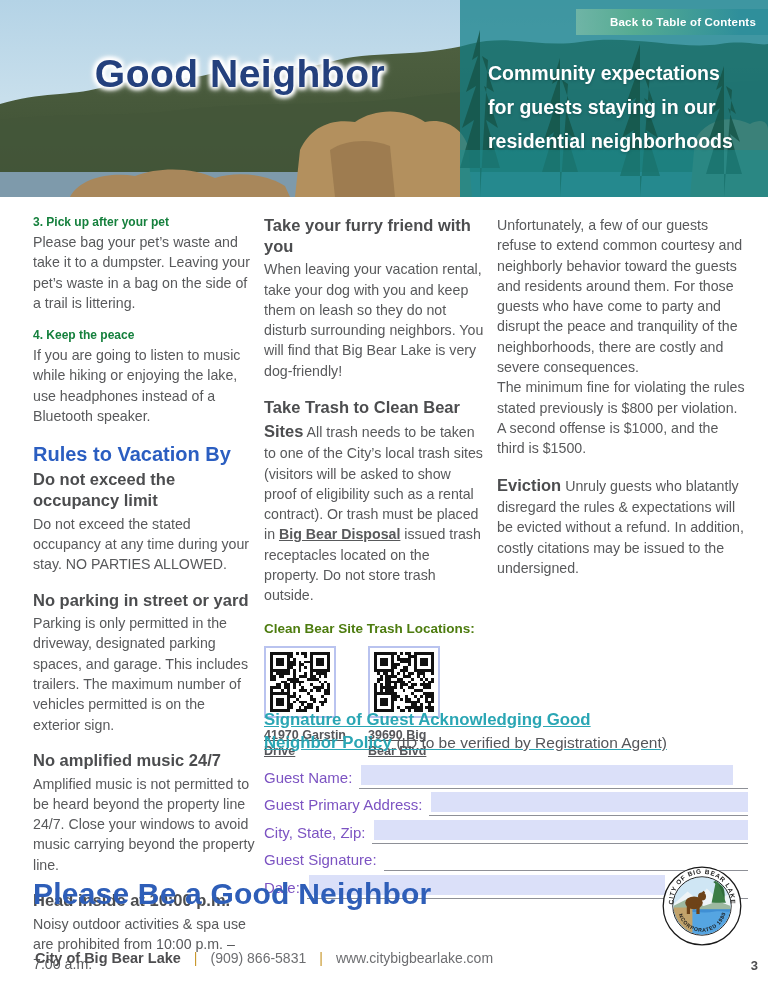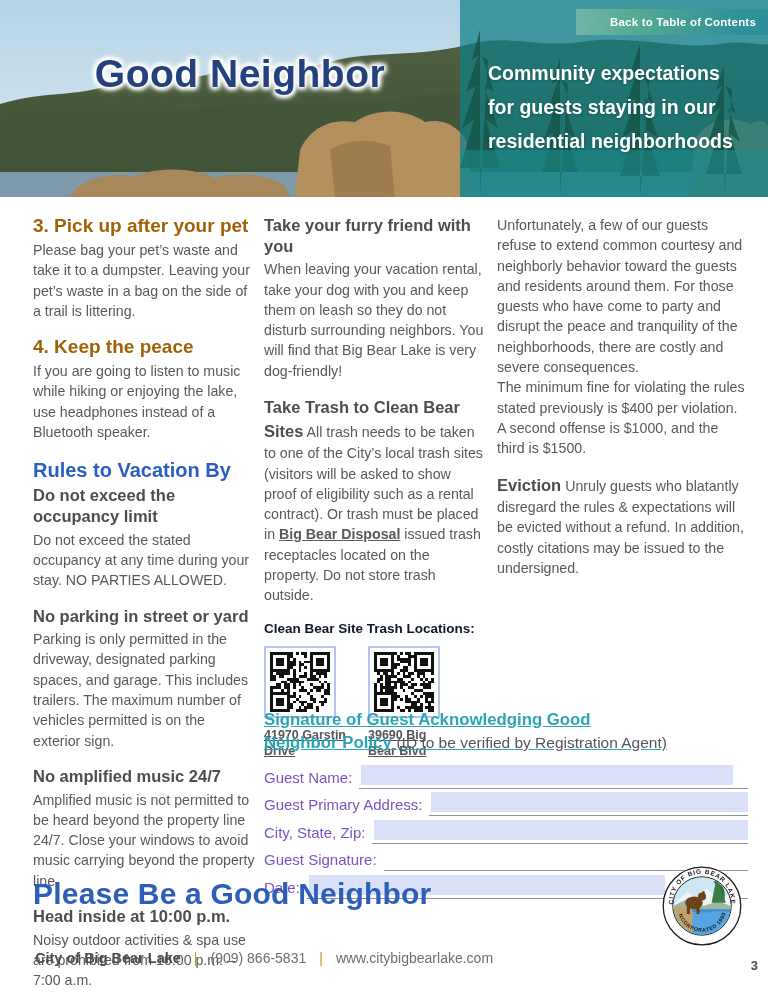--- a/index.html
+++ b/index.html
@@ -29,28 +29,28 @@
     display:flex; align-items:center; padding:0 12px 0 34px;
     background:linear-gradient(90deg, rgba(150,205,170,.55), #55ab92 30%, #2f8f9b 85%);
     color:#fff; font-size:11.5px; font-weight:bold; letter-spacing:.2px;
     cursor:pointer;
   }
   
   .col { position:absolute; top:215px; }
   .c1 { left:33px;  width:222px; }
   .c2 { left:264px; width:222px; }
   .c3 { left:497px; width:251px; }
-  .h-teal { color:#a16207; font-size:19px; font-weight:bold; margin:15px 0 3px; }
+  .h-teal { color:#15803d; font-size:12px; font-weight:bold; margin:15px 0 3px; }
   .h-blue { color:#2b5ec1; font-size:20px;  font-weight:bold; margin:17px 0 3px; }
   .h-bold { color:#4c4d4f; font-size:16.5px; font-weight:bold; line-height:1.25; margin:15px 0 3px; }
   .mt0 { margin-top:0 !important; }
   .body { color:#58595b; font-size:14.2px; line-height:1.43; }
   .lead { color:#4c4d4f; font-size:16.5px; font-weight:bold; }
   .ulink { font-weight:bold; text-decoration:underline; cursor:pointer; }
-  .small-bold { color:#0f172a; font-size:13.5px; font-weight:bold; margin:15px 0 10px; }
+  .small-bold { color:#4d7c0f; font-size:13.5px; font-weight:bold; margin:15px 0 10px; }
   
   .qr-row { display:flex; gap:18px; }
   .qr-item { width:86px; }
   .qr-box { width:72px; height:72px; border:2px solid #b9c3ef; background:#fff; padding:4px; }
   .qr-box svg { width:100%; height:100%; display:block; }
   .qr-label { margin-top:9px; font-size:12.5px; font-weight:bold; color:#55565a;
               text-decoration:underline; line-height:1.35; cursor:pointer; }
   
   .sig { position:absolute; left:264px; top:709px; width:484px; }
   .sig-title { font-size:16.8px; font-weight:bold; color:#2aa6b4; line-height:1.35;text-decoration:underline; }
@@ -467,21 +467,21 @@
               <rect x="20" y="20" width="1" height="1" fill="#111"></rect>
             </svg>
           </div>
         <div class="qr-label">39690 Big Bear Blvd</div>
       </div>
     </div>
   </div>
 
   <div class="col c3">
     <p class="body">Unfortunately, a few of our guests refuse to extend common courtesy and neighborly behavior toward the guests and residents around them. For those guests who have come to party and disrupt the peace and tranquility of the neighborhoods, there are costly and severe consequences.</p>
-    <p class="body">The minimum fine for violating the rules stated previously is $400 per violation. A second offense is $1000, and the third is $1500.</p>
+    <p class="body">The minimum fine for violating the rules stated previously is $800 per violation. A second offense is $1000, and the third is $1500.</p>
     <p class="body" style="margin-top:15px">
       <span class="lead">Eviction</span><span> Unruly guests who blatantly disregard the rules &amp; expectations will be evicted without a refund. In addition, costly citations may be issued to the undersigned.</span>
     </p>
   </div>
 
   <div class="sig">
     <div class="sig-title">
       <div>Signature of Guest Acknowledging Good</div>
       <div>
         <span>Neighbor Policy</span>

